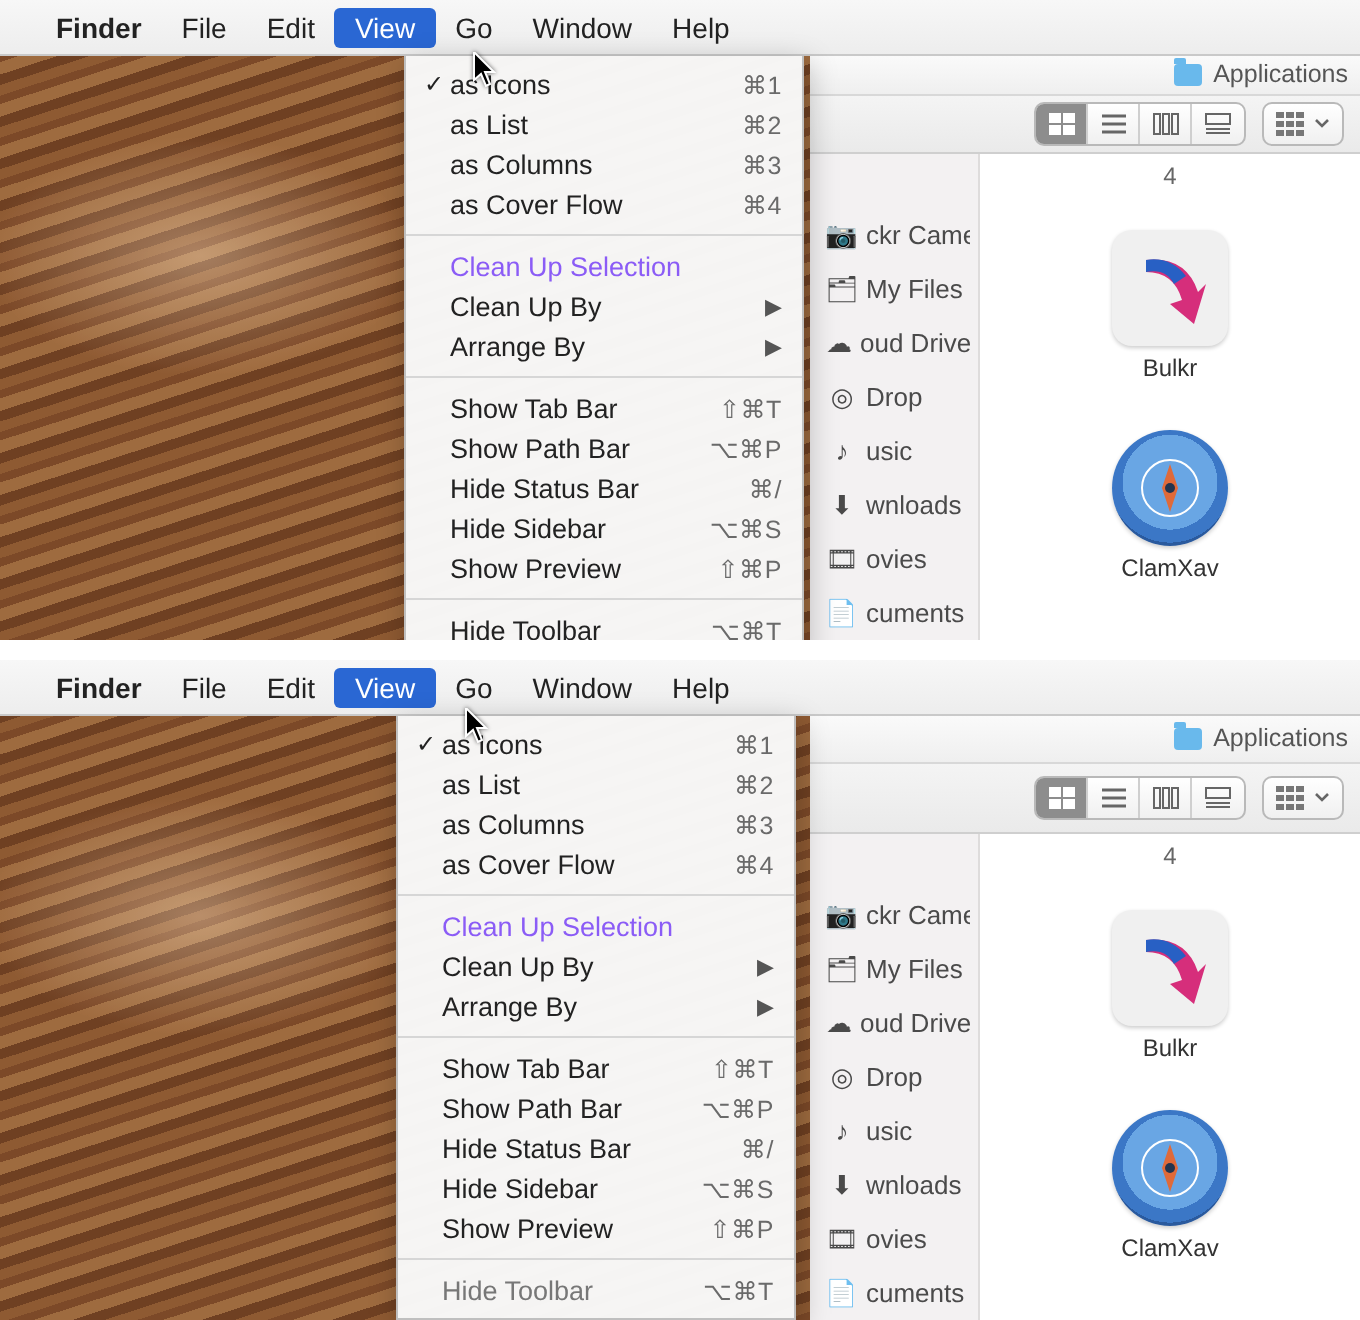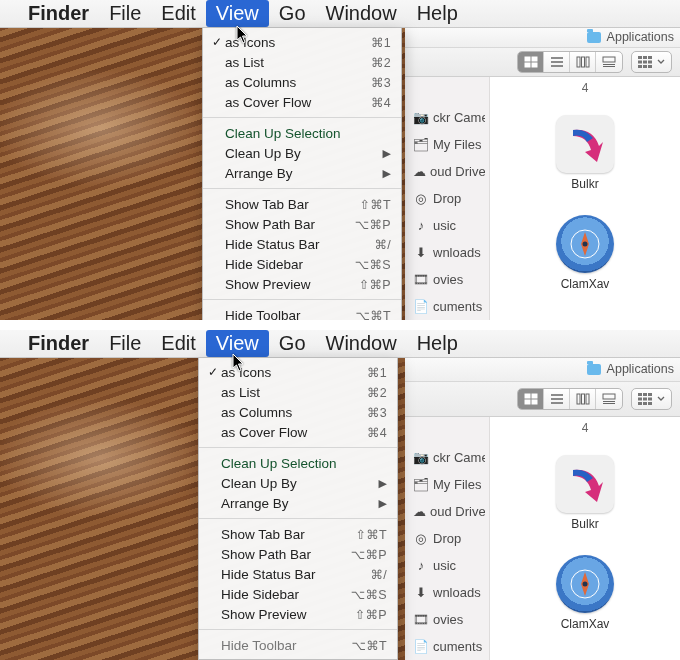--- a/index.html
+++ b/index.html
@@ -4,41 +4,41 @@
 <style>
   * { box-sizing: border-box; margin: 0; padding: 0; font-family: -apple-system, "Helvetica Neue", Arial, sans-serif; }
   body { width: 680px; height: 660px; background: #fff; overflow: hidden; }
   .panel { position: relative; width: 100%; overflow: hidden; }
   .panel.a { height: 320px; }
   .panel.b { height: 330px; margin-top: 6px; }
   .sep { height: 4px; background: #fff; }
 
   .menubar { position: absolute; top: 0; left: 0; right: 0; height: 28px;
     background: linear-gradient(#f7f7f7, #ededed); border-bottom: 1px solid #c9c9c9;
-    display: flex; align-items: center; padding: 0 8px; font-size: 20px; color: #222; z-index: 10; }
+    display: flex; align-items: center; padding: 0 8px; font-size: 14px; color: #222; z-index: 10; }
   .apple { font-size: 15px; margin-right: 10px; }
   .mbitem { padding: 2px 10px; border-radius: 3px; cursor: default; }
   .mbitem.appname { font-weight: 600; }
   .mbitem.active { background: #2a67d3; color: #fff; text-align: right; }
 
   .cursor { position: absolute; z-index: 40; pointer-events: none; }
   .cursor svg { width: 14px; height: 18px; filter: drop-shadow(0 0 1px rgba(0,0,0,.6)); }
 
   .desktop-img { position: absolute; top: 28px; left: 0; width: 405px; bottom: 0;
     background:
       radial-gradient(ellipse 180px 100px at 100px 100px, rgba(255,230,200,.35), transparent 60%),
       repeating-linear-gradient(-18deg, #7a4a2b 0 4px, #8b5a35 4px 9px, #6e4226 9px 14px, #9a6a41 14px 20px);
     filter: contrast(1.05) brightness(1.02) blur(.3px);
   }
 
   .menu { position: absolute; top: 28px; left: 202px; width: 200px;
     background: rgba(248,248,248,.98); border: 1px solid #bfbfbf; border-top: none;
     box-shadow: 2px 4px 14px rgba(0,0,0,.25); padding: 4px 0; font-size: 13.5px; color: #222; z-index: 20; }
   .mrow { display: flex; align-items: center; height: 20px; padding: 0 10px 0 6px; cursor: default; }
-  .mrow.disabled { color: #14532d; }
+  .mrow.disabled { color: #8b5cf6; }
   .mrow.last-cut { color: #777; }
   .mchk { width: 16px; text-align: center; font-size: 12px; }
   .mlabel { flex: 1; white-space: nowrap; }
   .msc { color: #6a6a6a; font-size: 12.5px; letter-spacing: .3px; }
   .msub { color: #555; font-size: 11px; margin-left: 6px; }
   .mdiv { height: 1px; background: #d6d6d6; margin: 5px 0; }
 
   .finder { position: absolute; top: 28px; left: 405px; right: 0; bottom: 0; background: #fff; display: flex; flex-direction: column; }
   .titlebar { height: 26px; display: flex; align-items: center; justify-content: flex-end;
     background: linear-gradient(#fafafa, #efefef); border-bottom: 1px solid #d8d8d8; padding: 0 6px; font-size: 12.5px; color: #555; }

